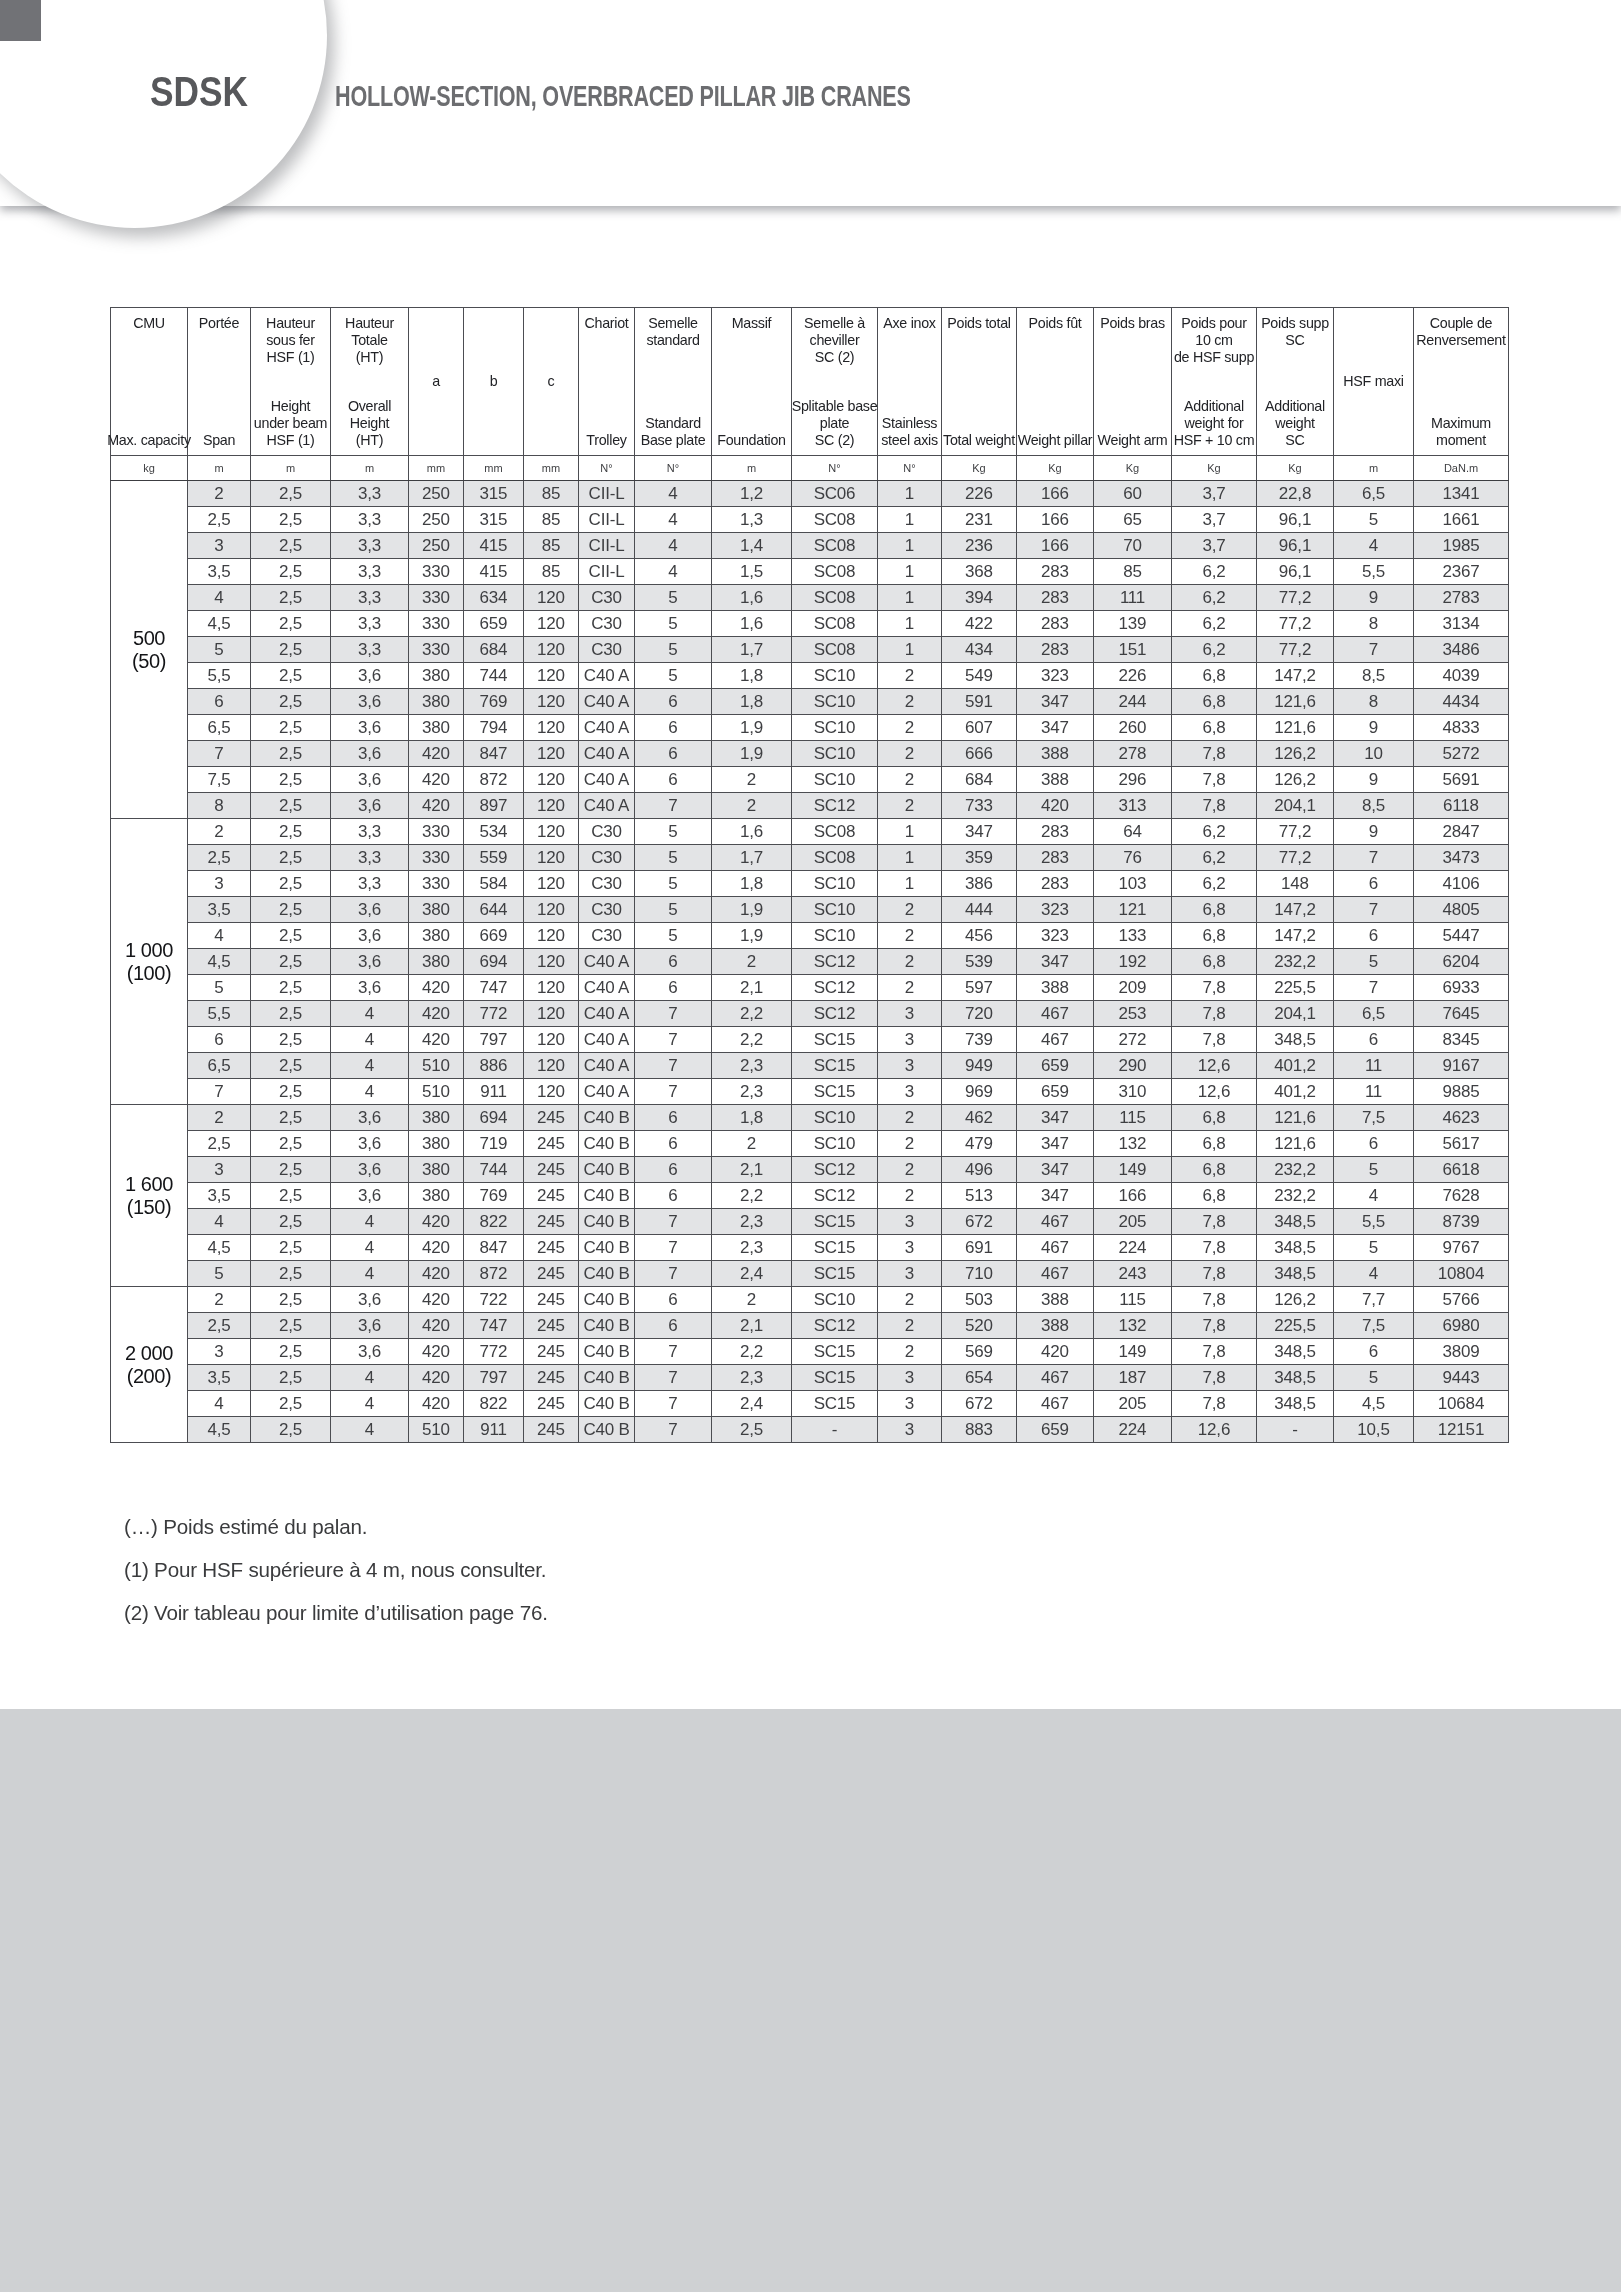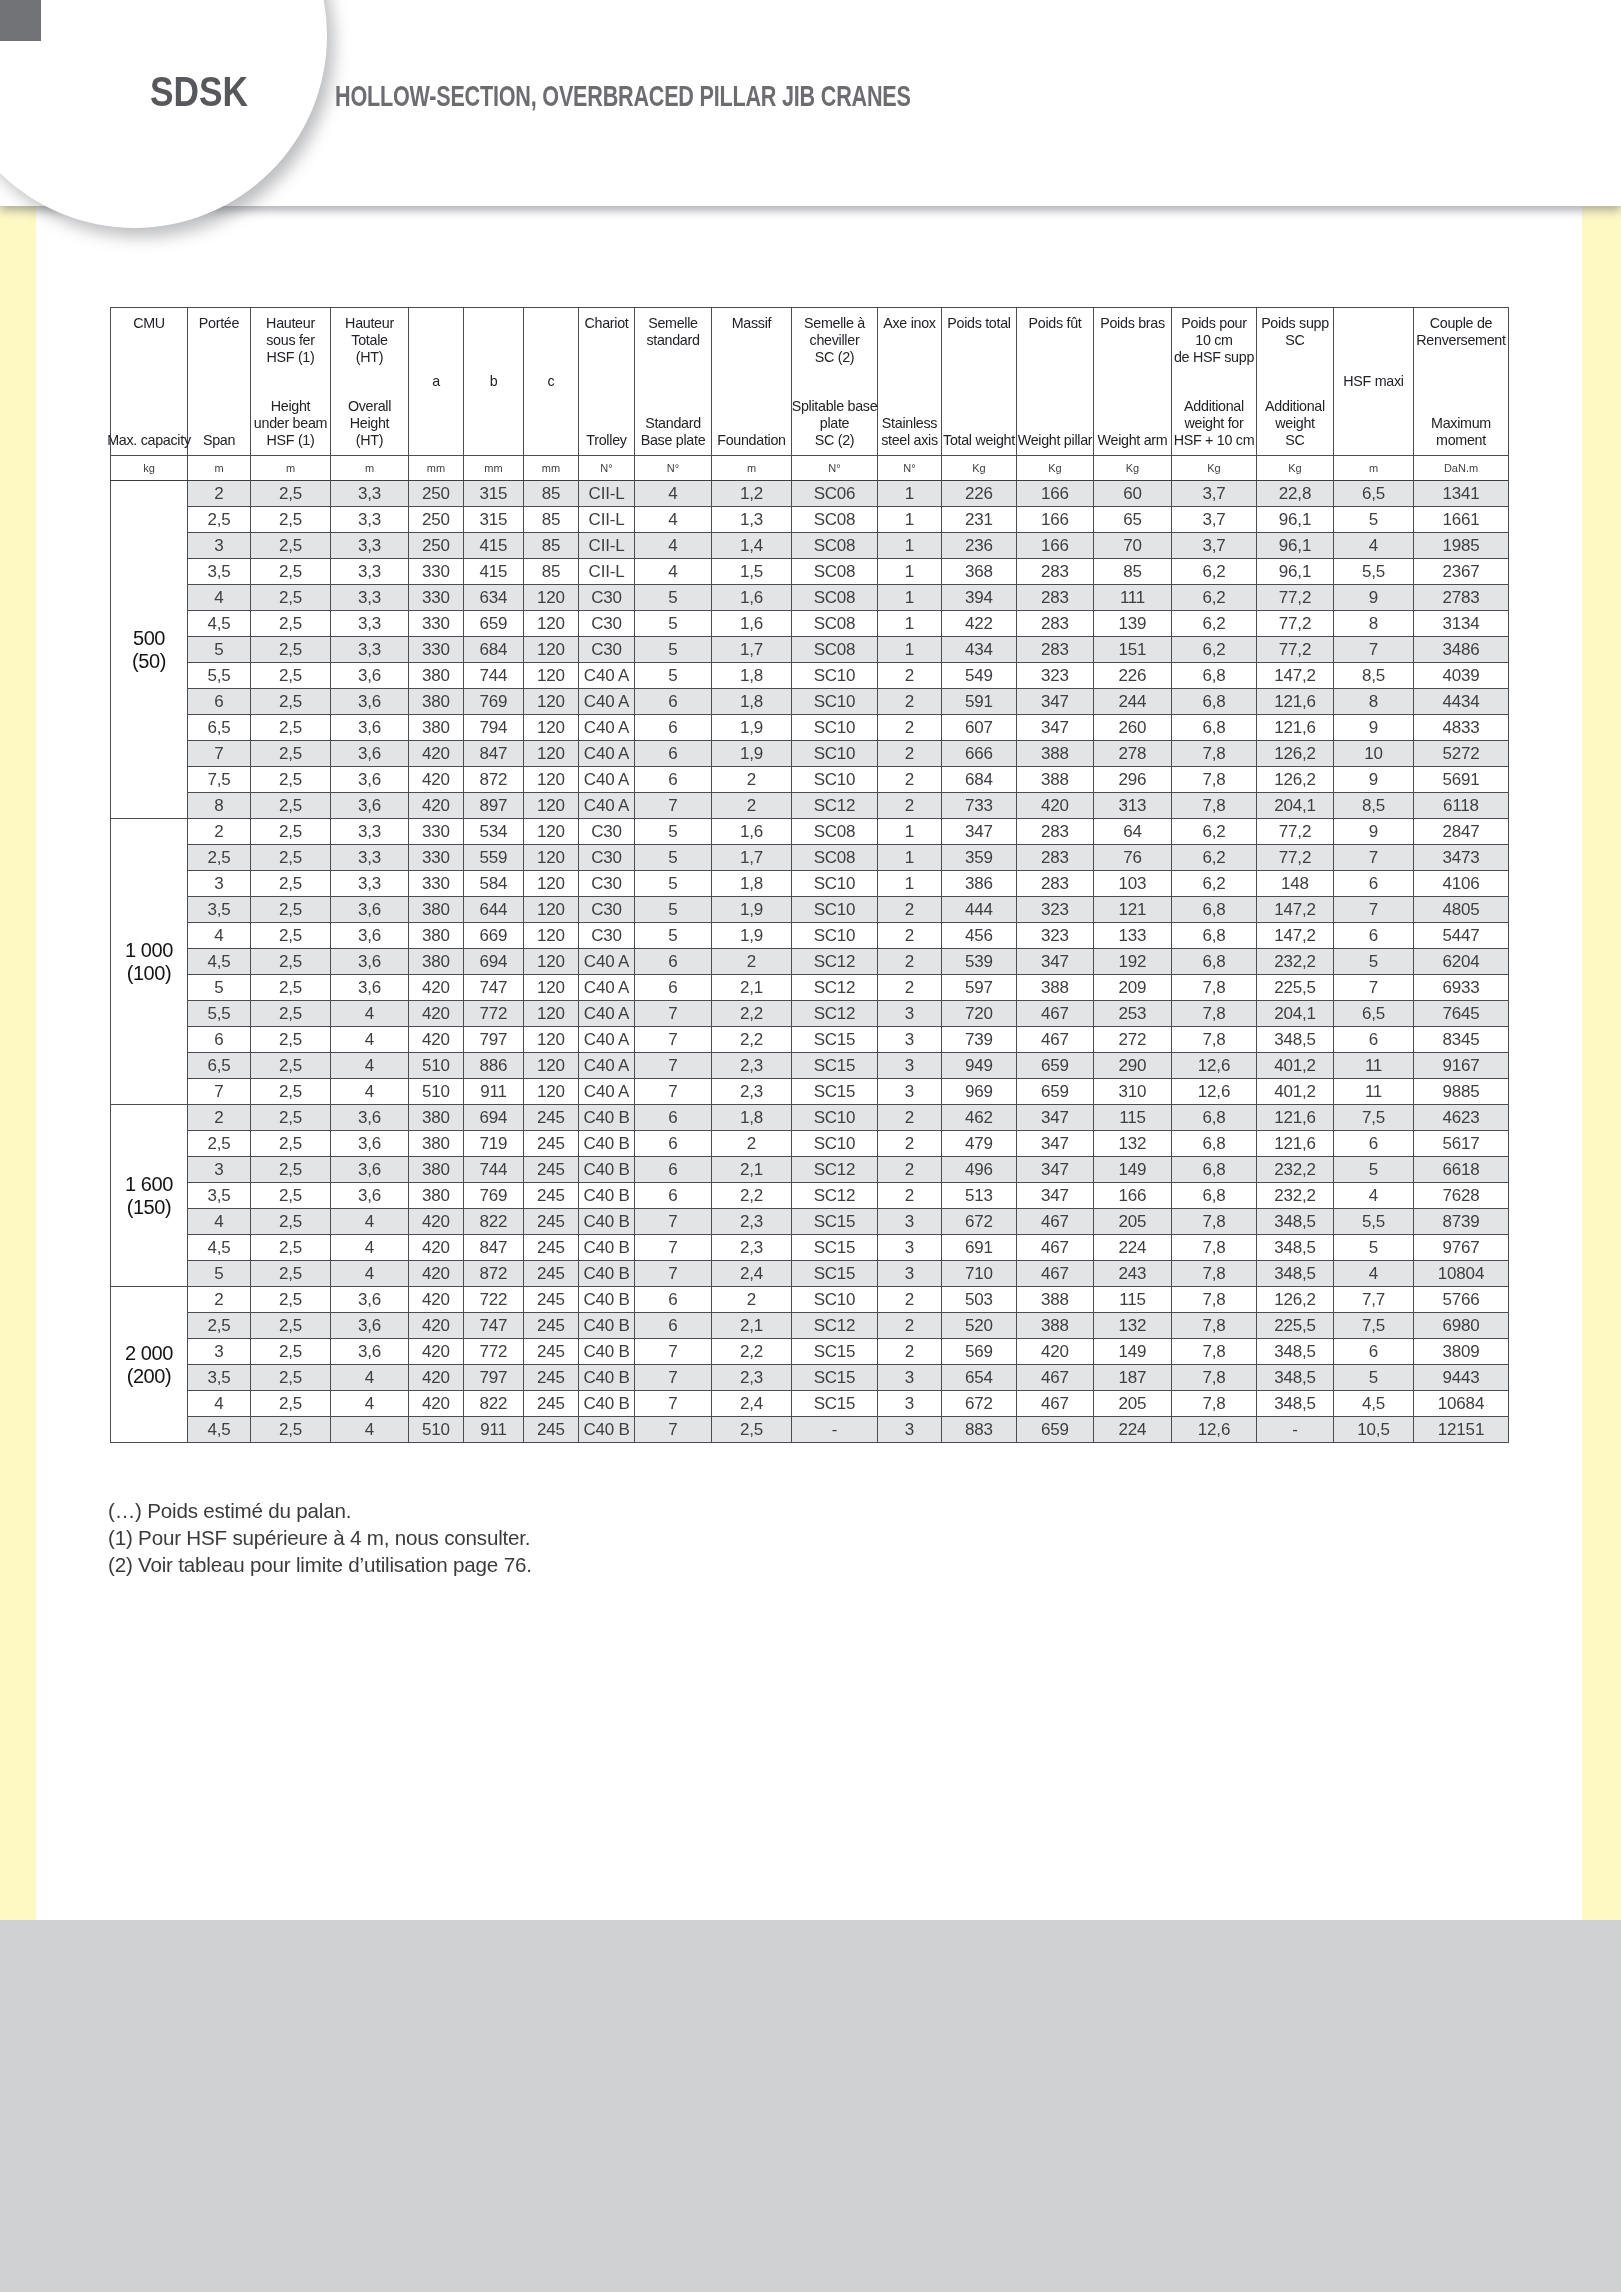--- a/index.html
+++ b/index.html
@@ -1,17 +1,17 @@
 <!DOCTYPE html>
 <html style="font-size:14.3px"><head>
 <meta charset="utf-8">
 <style>
   html,body{margin:0;padding:0;background:#cfd1d3;}
   .page{
-    position:relative;width:1621px;height:1920px;background:#fef9c3;
+    position:relative;width:1621px;height:1709px;background:#ffffff;
     font-family:"Liberation Sans",sans-serif;overflow:hidden;
   }
   .card{
     position:absolute;left:36px;top:204px;width:1546px;height:2011px;
     background:#ffffff;
   }
   .header-band{
     position:absolute;left:0;top:0;width:1621px;height:206px;background:#ffffff;
     box-shadow:0 4.5px 9px rgba(108,110,116,0.55);z-index:2;
   }
@@ -54,21 +54,21 @@
   tr.units td{height:24px;font-size:11px;border-bottom-width:1.8px;border-bottom-color:#3c3d41;color:#3e3f42;}
   tr.datarow td{height:25px;font-size:17px;white-space:nowrap;letter-spacing:-0.2px;}
   tr.stripe td{background:#e3e4e6;}
   tr.group-start td{border-top:1.8px solid #3c3d41;}
   td.group-cell{background:#ffffff !important;}
   td.group-cell .g1,td.group-cell .g2{
     font-weight:normal;font-size:20px;line-height:23px;color:#131417;letter-spacing:-0.4px;
   }
   .footnotes{position:absolute;left:108px;top:1497px;z-index:1;}
   .fn-block{margin:0 0 30px 0;}
-  .fn-line{margin:0;font-size:20.6px;line-height:27px;color:#3a3b3d;letter-spacing:-0.2px;}
+  .fn-line{margin:16px;font-size:20.6px;line-height:27px;color:#3a3b3d;letter-spacing:-0.2px;}
   .version{
     position:absolute;left:1395px;top:2232px;font-size:21.5px;color:#5c5d60;z-index:1;
     letter-spacing:0.4px;
     font-weight:bold;
   }
 </style>
 </head>
 <body>
 
 <div class="page">

